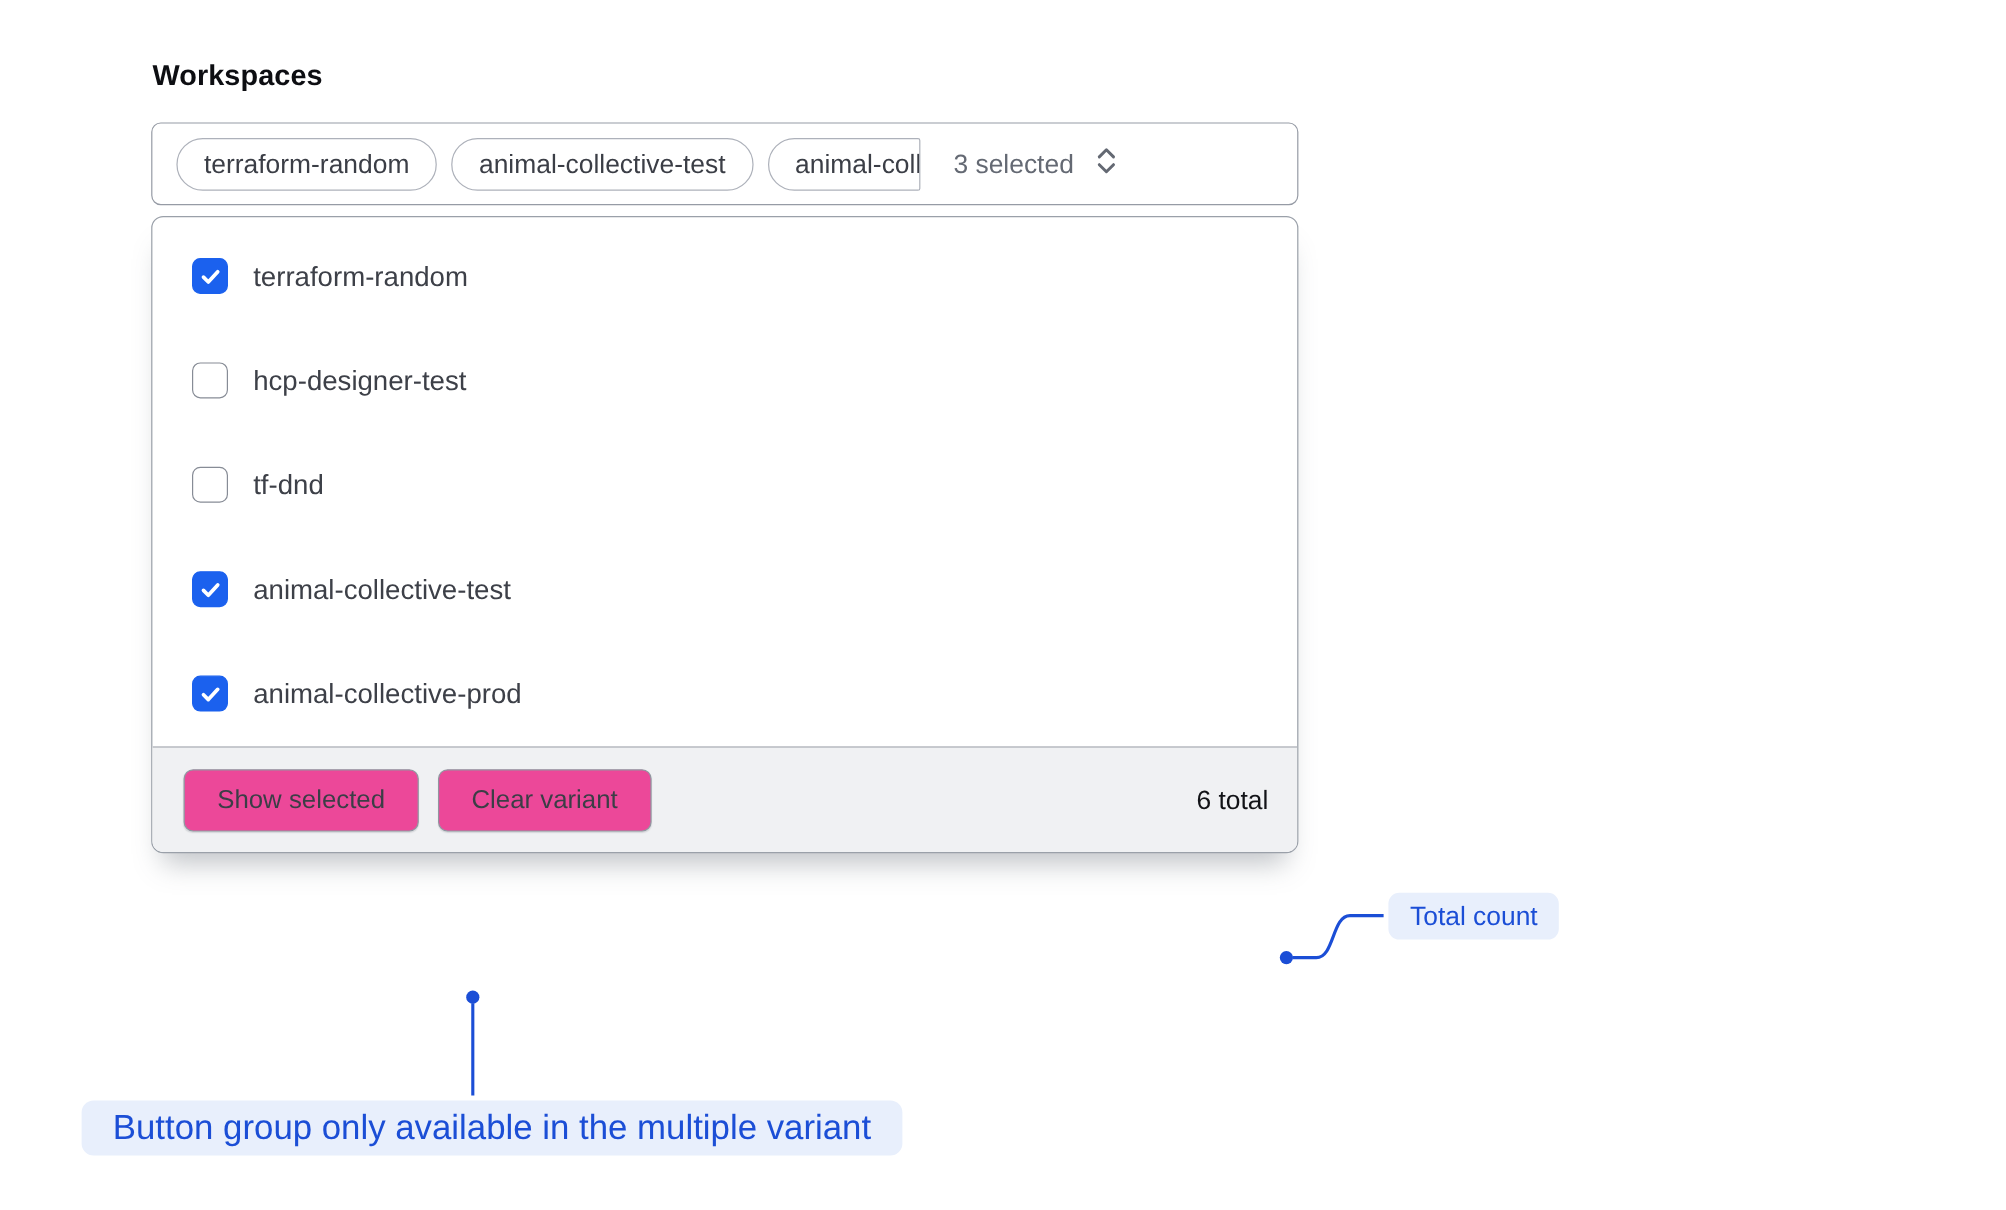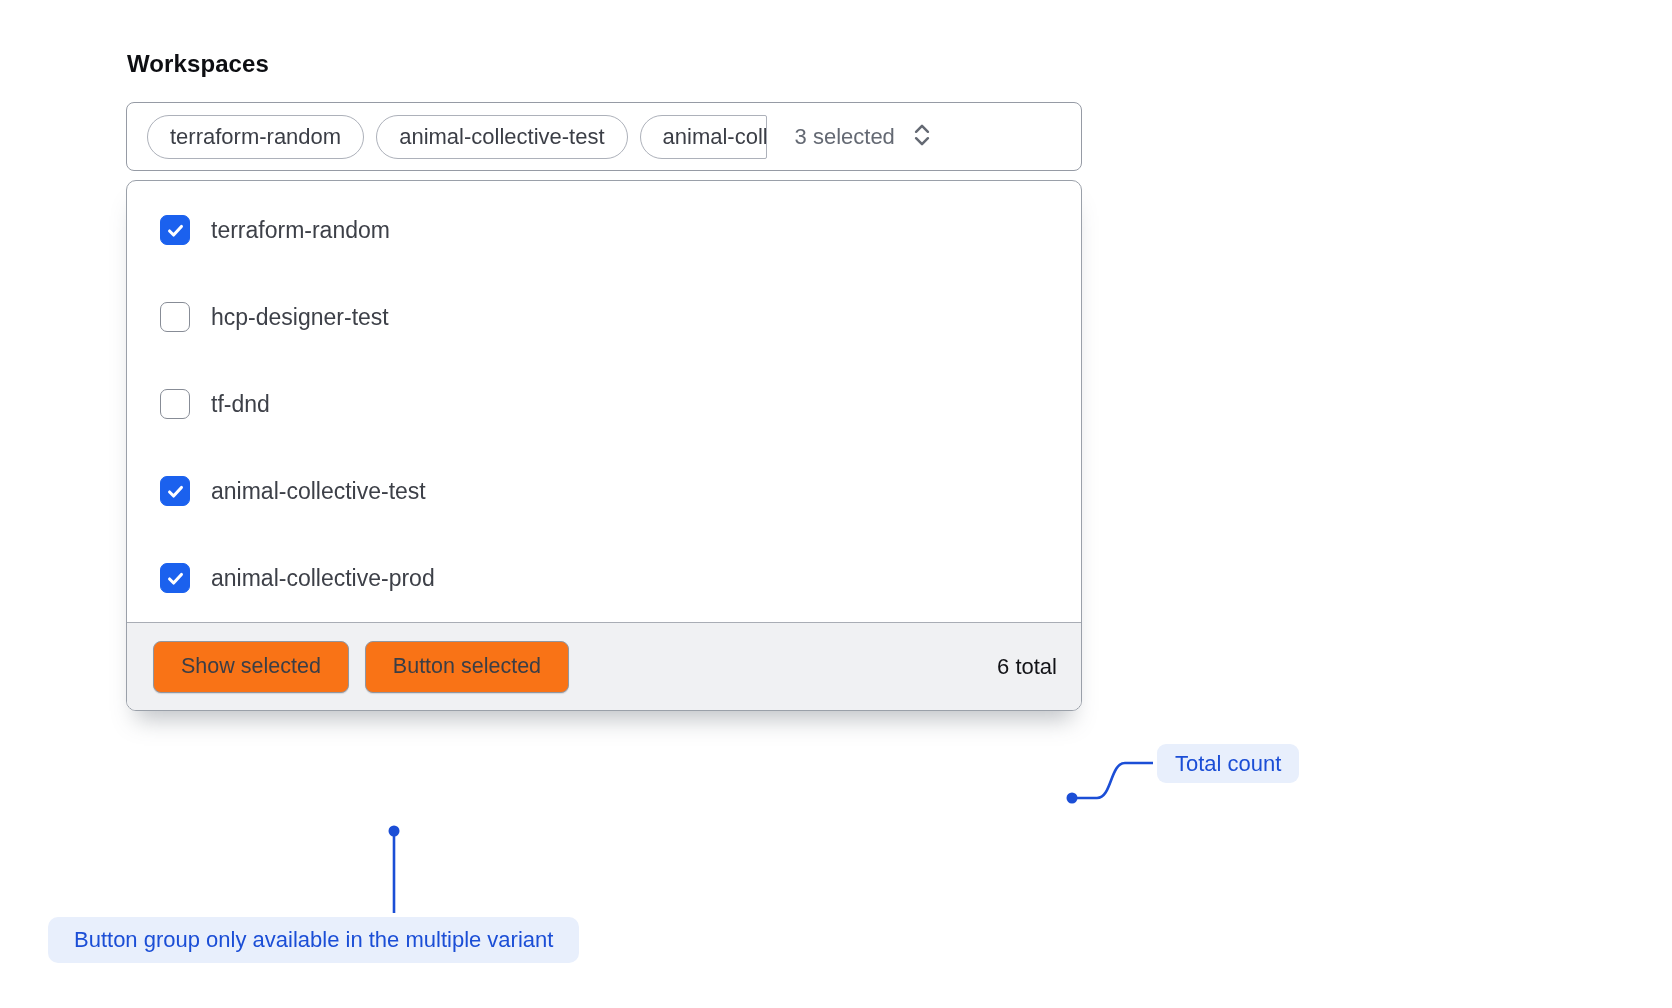--- a/index.html
+++ b/index.html
@@ -46,32 +46,32 @@
   .option.checked .checkbox svg { display: block; }
   .option-label { font-size: 23px; line-height: 39px; color: #3d4048; max-width: 765px; overflow-wrap: break-word; }
 
   
   .listbox-footer {
     height: 88px; background: #f0f1f3; border-top: 1px solid #a9adb5;
     display: flex; align-items: center; padding: 0 24px 0 26px; gap: 16px;
   }
   .footer-btn {
     height: 52px; padding: 0 27px; font-family: inherit; font-size: 21.5px; color: #3b3e46;
-    background: #f97316; border: 1px solid #9196a0; border-radius: 8px;
+    background: #ec4899; border: 1px solid #9196a0; border-radius: 8px;
     box-shadow: 0 1px 1px rgba(20, 24, 30, 0.12); cursor: pointer; white-space: nowrap;
   }
   .footer-total { margin-left: auto; font-size: 22px; color: #121317; }
 
   
   .annotation-pill {
     position: absolute; background: var(--accent-bg, #e8effc); color: var(--accent, #1b4ed6);
     font-weight: 500; border-radius: 9px; white-space: nowrap;
   }
   .annotation-total { left: 1157px; top: 744px; height: 39px; line-height: 39px; padding: 0 18px; font-size: 22px; }
-  .annotation-buttons { left: 48px; top: 917px; height: 46px; line-height: 46px; padding: 0 26px; font-size: 22px; border-radius: 10px; }
+  .annotation-buttons { left: 68px; top: 917px; height: 46px; line-height: 46px; padding: 0 26px; font-size: 29px; border-radius: 10px; }
 
   .connector-overlay { position: absolute; left: 0; top: 0; width: 1672px; height: 1008px; pointer-events: none; }
 </style>
 </head>
 <body>
 
 <div class="component-wrap">
   <div class="field-label">Workspaces</div>
 
   <div class="trigger">
@@ -122,21 +122,21 @@
           <svg width="19" height="19" viewBox="0 0 16 16">
               <path d="M3 8.4 L6.4 11.8 L13 4.6" stroke="#ffffff" stroke-width="2.6" fill="none" stroke-linecap="round" stroke-linejoin="round"></path>
             </svg>
         </span>
         <span class="option-label">animal-collective-prod</span>
       </li>
     </ul>
 
     <div class="listbox-footer">
       <button class="footer-btn">Show selected</button>
-      <button class="footer-btn">Button selected</button>
+      <button class="footer-btn">Clear variant</button>
       <span class="footer-total">6 total</span>
     </div>
   </div>
 </div>
 
 <svg class="connector-overlay">
   <g>
     <circle cx="1072" cy="798" r="5.5" fill="#1b4ed6"></circle>
     <path d="M1077 798 H1097 C1112 798 1110 763 1125 763 H1153" stroke="#1b4ed6" stroke-width="2.6" fill="none"></path>
   </g>

